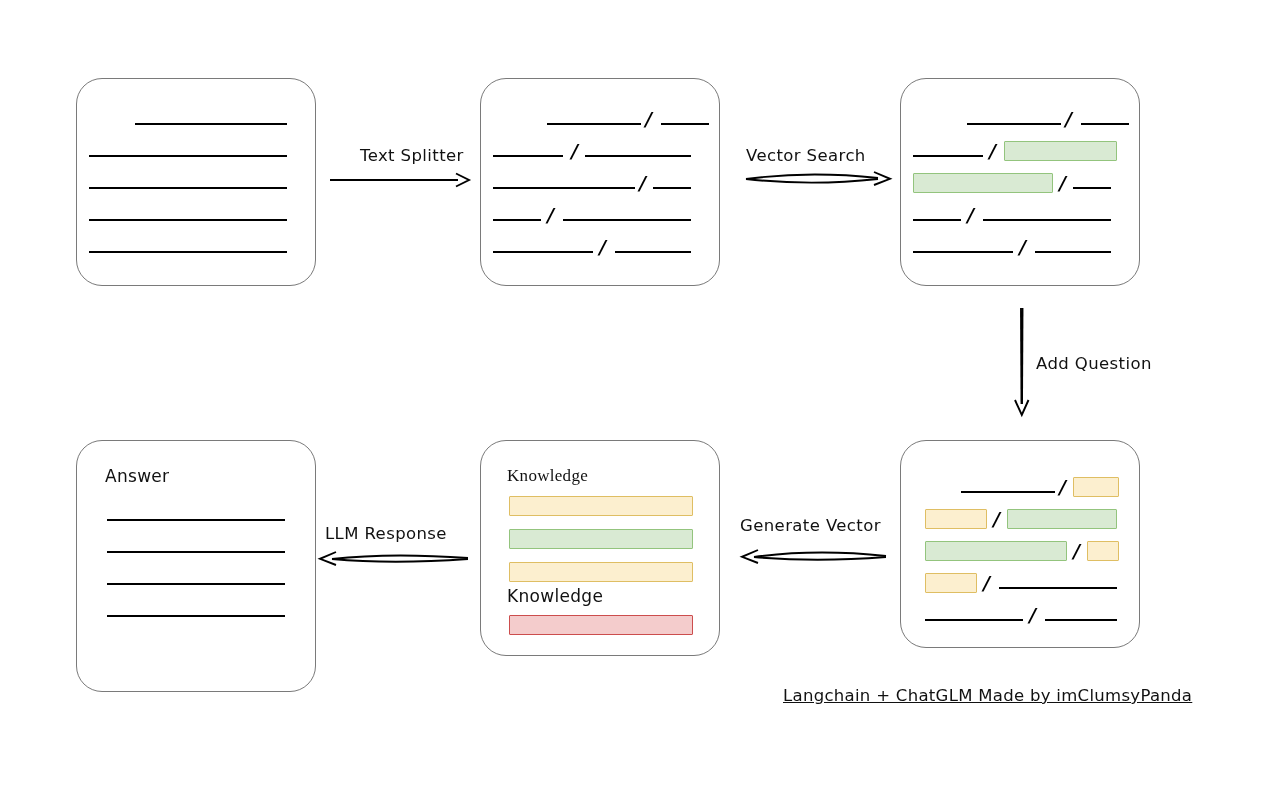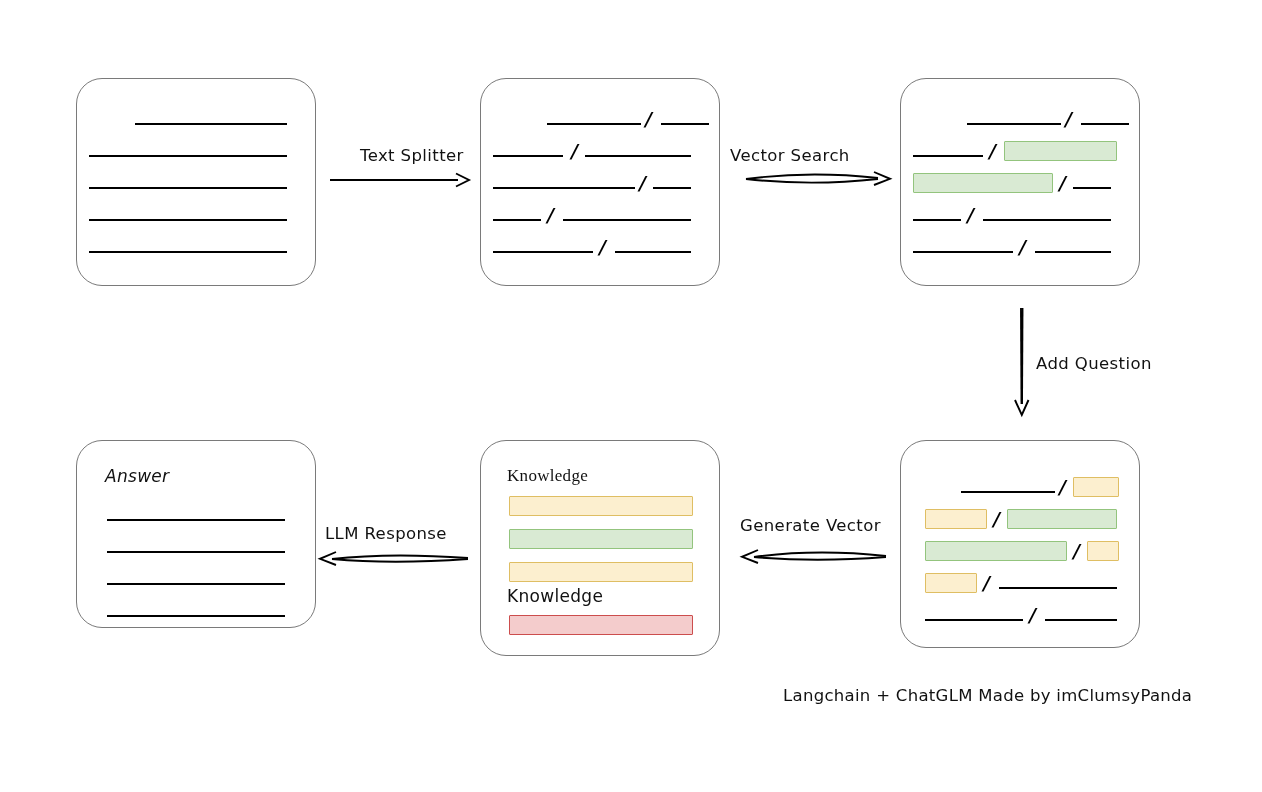--- a/index.html
+++ b/index.html
@@ -125,21 +125,21 @@
 
     <div class="rule" style="left:12px;  top:140px; width:48px;"></div>
     <div class="slash" style="left:66px;  top:140px;">/</div>
     <div class="rule" style="left:82px;  top:140px; width:128px;"></div>
 
     <div class="rule" style="left:12px;  top:172px; width:100px;"></div>
     <div class="slash" style="left:118px; top:172px;">/</div>
     <div class="rule" style="left:134px; top:172px; width:76px;"></div>
   </div>
 
-  <div class="label" style="left:730px; top:146px;">Vector Search</div>
+  <div class="label" style="left:746px; top:146px;">Vector Search</div>
   <svg class="arrow-svg" style="left:746px; top:170px;" width="145" height="18" viewBox="0 0 145 18">
     <path class="arrow-line" d="M0,9 C45,3 95,4 132,8"></path>
     <path class="arrow-line" d="M0,9 C45,14 95,13 132,9"></path>
     <path class="arrow-head" d="M128,2 L144,8.8 L128,15"></path>
   </svg>
 
   <div class="card" style="left:900px; top:78px; width:240px; height:208px;">
     <div class="rule" style="left:66px;  top:44px;  width:94px;"></div>
     <div class="slash" style="left:164px; top:44px;">/</div>
     <div class="rule" style="left:180px; top:44px;  width:48px;"></div>
@@ -209,23 +209,23 @@
     <div class="chip chip-red" style="left:28px; top:174px; width:184px; height:20px;"></div>
   </div>
 
   <div class="label" style="left:325px; top:524px;">LLM Response</div>
   <svg class="arrow-svg" style="left:318px; top:550px;" width="150" height="18" viewBox="0 0 150 18">
     <path class="arrow-line" d="M14,9 C58,4 108,5 150,8"></path>
     <path class="arrow-line" d="M14,9 C58,13 108,12 150,9"></path>
     <path class="arrow-head" d="M18,2 L2,8.8 L18,15"></path>
   </svg>
 
-  <div class="card" style="left:76px; top:440px; width:240px; height:188px;font-style:italic;">
+  <div class="card" style="left:76px; top:440px; width:240px; height:252px;">
     <div class="card-title" style="left:28px; top:25px;">Answer</div>
     <div class="rule" style="left:30px; top:78px;  width:178px;"></div>
     <div class="rule" style="left:30px; top:110px; width:178px;"></div>
     <div class="rule" style="left:30px; top:142px; width:178px;"></div>
     <div class="rule" style="left:30px; top:174px; width:178px;"></div>
   </div>
 
-  <div class="footer-note" style="left:783px; top:686px;">Langchain + ChatGLM Made by imClumsyPanda</div>
+  <div class="footer-note" style="left:783px; top:686px;text-decoration:underline;">Langchain + ChatGLM Made by imClumsyPanda</div>
 
 </div>
 
 </body></html>

